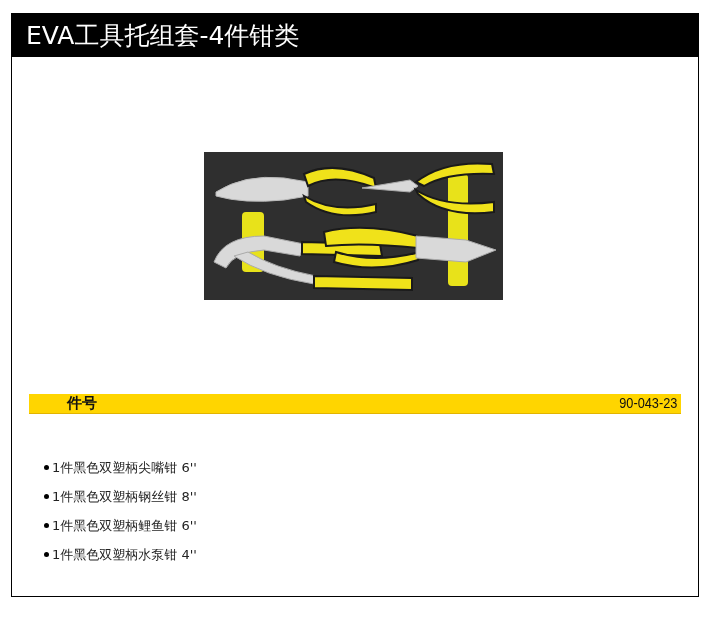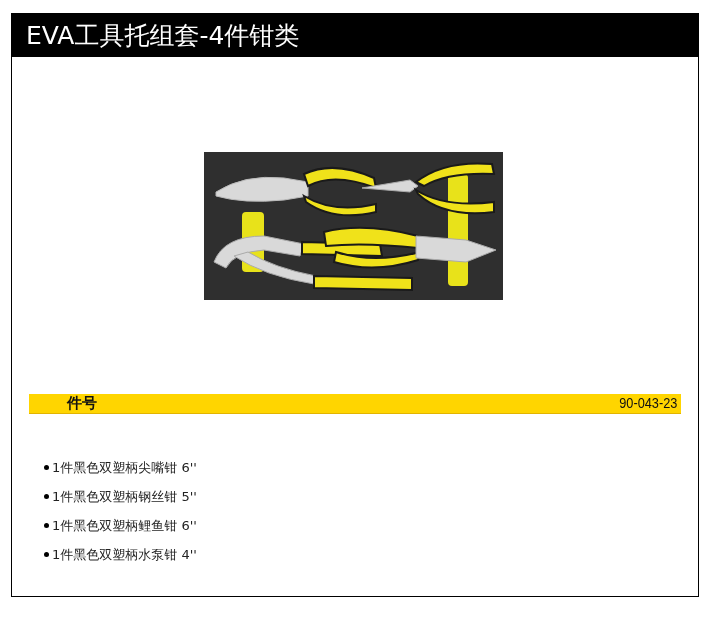--- a/index.html
+++ b/index.html
@@ -148,21 +148,21 @@
   <span class="value">90-043-23</span>
 </div>
 
 <ul class="items">
   <li>
     <span class="bullet"></span>
     <span>1件黑色双塑柄尖嘴钳 6''</span>
   </li>
   <li>
     <span class="bullet"></span>
-    <span>1件黑色双塑柄钢丝钳 5''</span>
+    <span>1件黑色双塑柄钢丝钳 8''</span>
   </li>
   <li>
     <span class="bullet"></span>
     <span>1件黑色双塑柄鲤鱼钳 6''</span>
   </li>
   <li>
     <span class="bullet"></span>
     <span>1件黑色双塑柄水泵钳 4''</span>
   </li>
 </ul>

